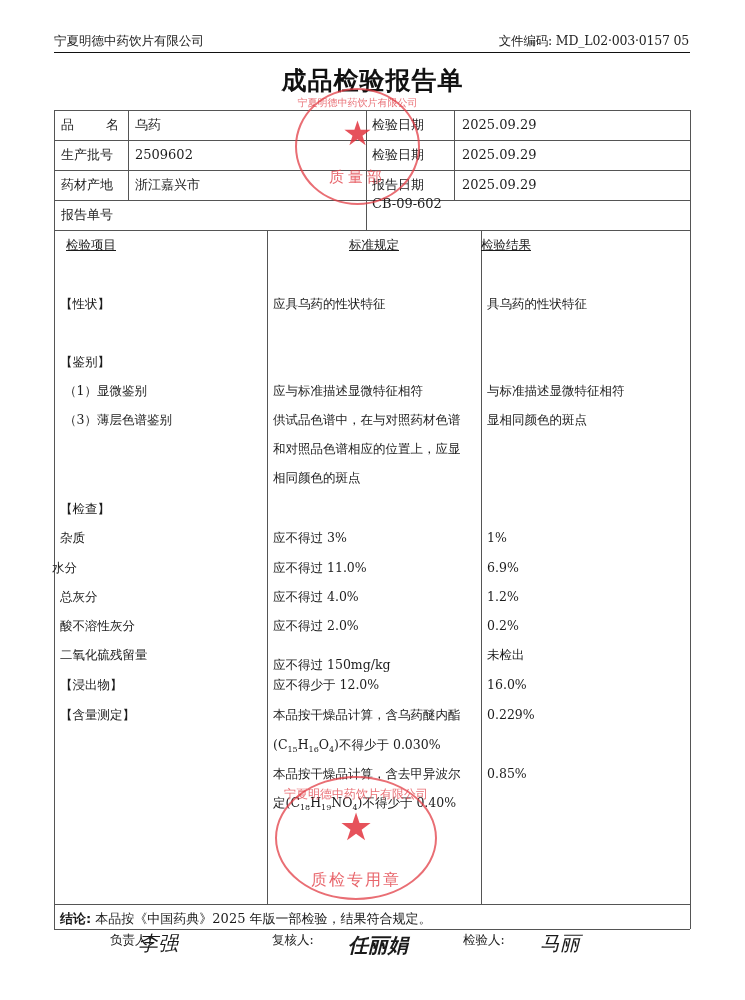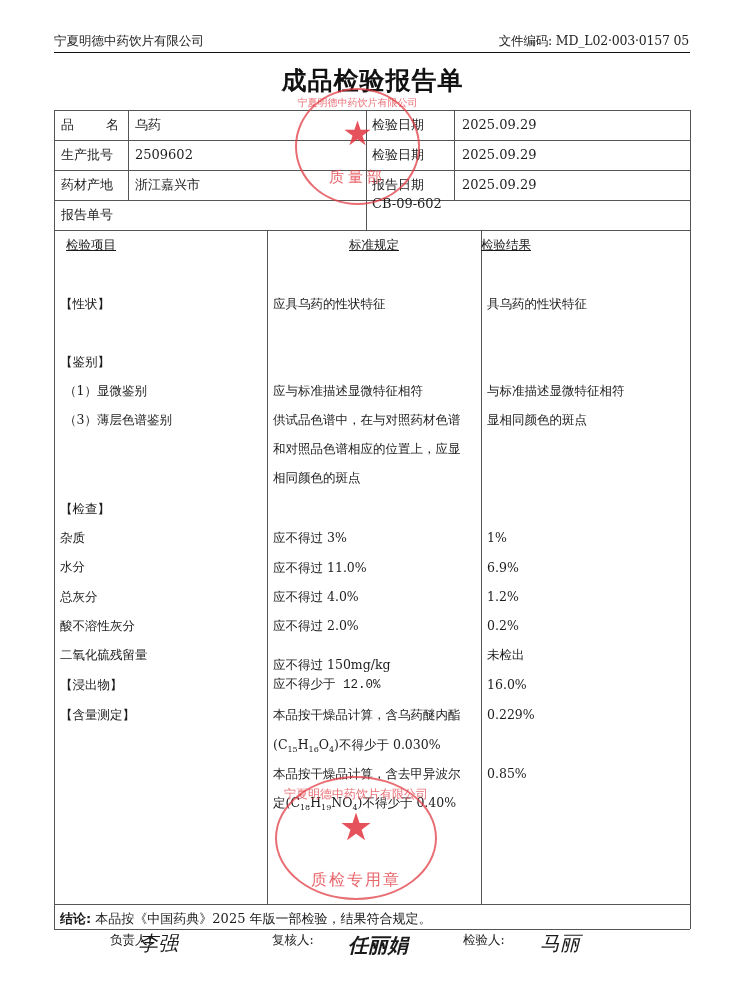--- a/index.html
+++ b/index.html
@@ -109,38 +109,38 @@
 <div class="row-text" style="left:487px; top:412px;">显相同颜色的斑点</div>
 <div class="row-text" style="left:273px; top:441px;">和对照品色谱相应的位置上，应显</div>
 <div class="row-text" style="left:273px; top:470px;">相同颜色的斑点</div>
 
 <div class="row-text" style="left:60px; top:501px;">【检查】</div>
 
 <div class="row-text" style="left:60px; top:530px;">杂质</div>
 <div class="row-text" style="left:273px; top:530px;">应不得过 3%</div>
 <div class="row-text" style="left:487px; top:530px;">1%</div>
 
-<div class="row-text" style="left:60px; top:560px;font-family:Liberation Mono, monospace;">水分</div>
+<div class="row-text" style="left:52px; top:560px;">水分</div>
 <div class="row-text" style="left:273px; top:560px;">应不得过 11.0%</div>
 <div class="row-text" style="left:487px; top:560px;">6.9%</div>
 
 <div class="row-text" style="left:60px; top:589px;">总灰分</div>
 <div class="row-text" style="left:273px; top:589px;">应不得过 4.0%</div>
 <div class="row-text" style="left:487px; top:589px;text-align:right;">1.2%</div>
 
 <div class="row-text" style="left:60px; top:618px;">酸不溶性灰分</div>
 <div class="row-text" style="left:273px; top:618px;">应不得过 2.0%</div>
 <div class="row-text" style="left:487px; top:618px;">0.2%</div>
 
 <div class="row-text" style="left:60px; top:647px;">二氧化硫残留量</div>
 <div class="row-text" style="left:273px; top:657px;">应不得过 150mg/kg</div>
 <div class="row-text" style="left:487px; top:647px;">未检出</div>
 
 <div class="row-text" style="left:60px; top:677px;">【浸出物】</div>
-<div class="row-text" style="left:273px; top:677px;font-family:Liberation Mono, monospace;">应不得少于 12.0%</div>
+<div class="row-text" style="left:273px; top:677px;">应不得少于 12.0%</div>
 <div class="row-text" style="left:487px; top:677px;">16.0%</div>
 
 <div class="row-text" style="left:60px; top:707px;">【含量测定】</div>
 <div class="row-text" style="left:273px; top:707px;">本品按干燥品计算，含乌药醚内酯</div>
 <div class="row-text" style="left:487px; top:707px;">0.229%</div>
 <div class="row-text" style="left:273px; top:737px;">
   <span><span>(C</span><span class="sub">15</span><span>H</span><span class="sub">16</span><span>O</span><span class="sub">4</span><span>)</span></span><span>不得少于 0.030%</span>
 </div>
 
 <div class="row-text" style="left:273px; top:766px;">本品按干燥品计算，含去甲异波尔</div>

